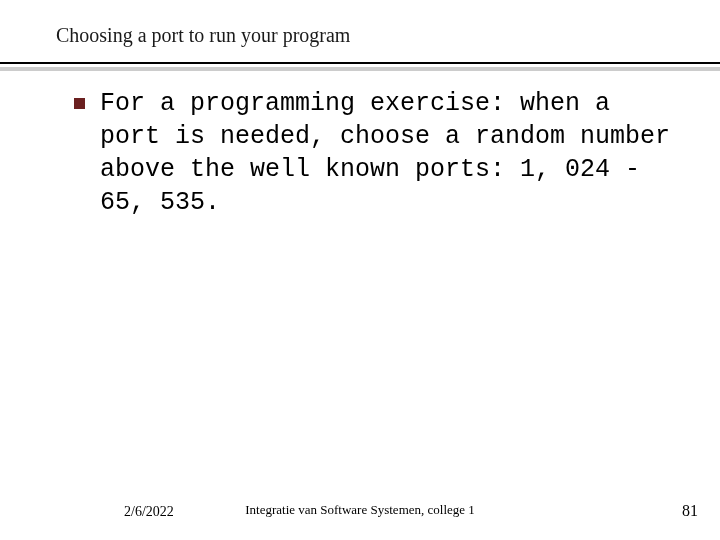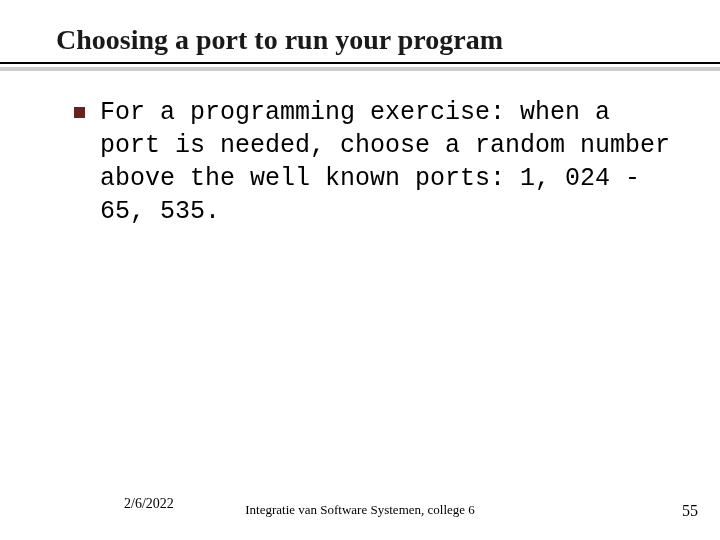--- a/index.html
+++ b/index.html
@@ -16,22 +16,22 @@
     position: relative;
     overflow: hidden;
   }
   .slide {
     width: 100%;
     height: 100%;
     padding: 24px 48px 0 56px;
     position: relative;
   }
   .title {
-    font-size: 28px;
-    font-weight: bold;
+    font-size: 20px;
+    font-weight: normal;
     color: #1a1a1a;
     margin-bottom: 8px;
   }
   .hr-line {
     position: absolute;
     left: 0;
     top: 62px;
     width: 100%;
     height: 2px;
     background: #000;
@@ -67,21 +67,21 @@
   .footer {
     position: absolute;
     bottom: 20px;
     left: 0;
     width: 100%;
     height: 24px;
   }
   .footer-date {
     position: absolute;
     left: 124px;
-    bottom: 8px;
+    bottom: 0;
     font-size: 14px;
     margin-top: 8px;
   }
   .footer-center {
     position: absolute;
     left: 0;
     right: 0;
     bottom: 2px;
     text-align: center;
     font-size: 13px;
@@ -105,17 +105,17 @@
 
   <div class="content">
     <div class="bullet-item">
       <span class="bullet-square"></span>
       <span>For a programming exercise: when a port is needed, choose a random number above the well known ports: 1, 024 - 65, 535.</span>
     </div>
   </div>
 
   <div class="footer">
     <div class="footer-date">2/6/2022</div>
-    <div class="footer-center">Integratie van Software Systemen, college 6</div>
-    <div class="footer-page">55</div>
+    <div class="footer-center">Integratie van Software Systemen, college 1</div>
+    <div class="footer-page">81</div>
   </div>
 
 </div>
 
 </body></html>

